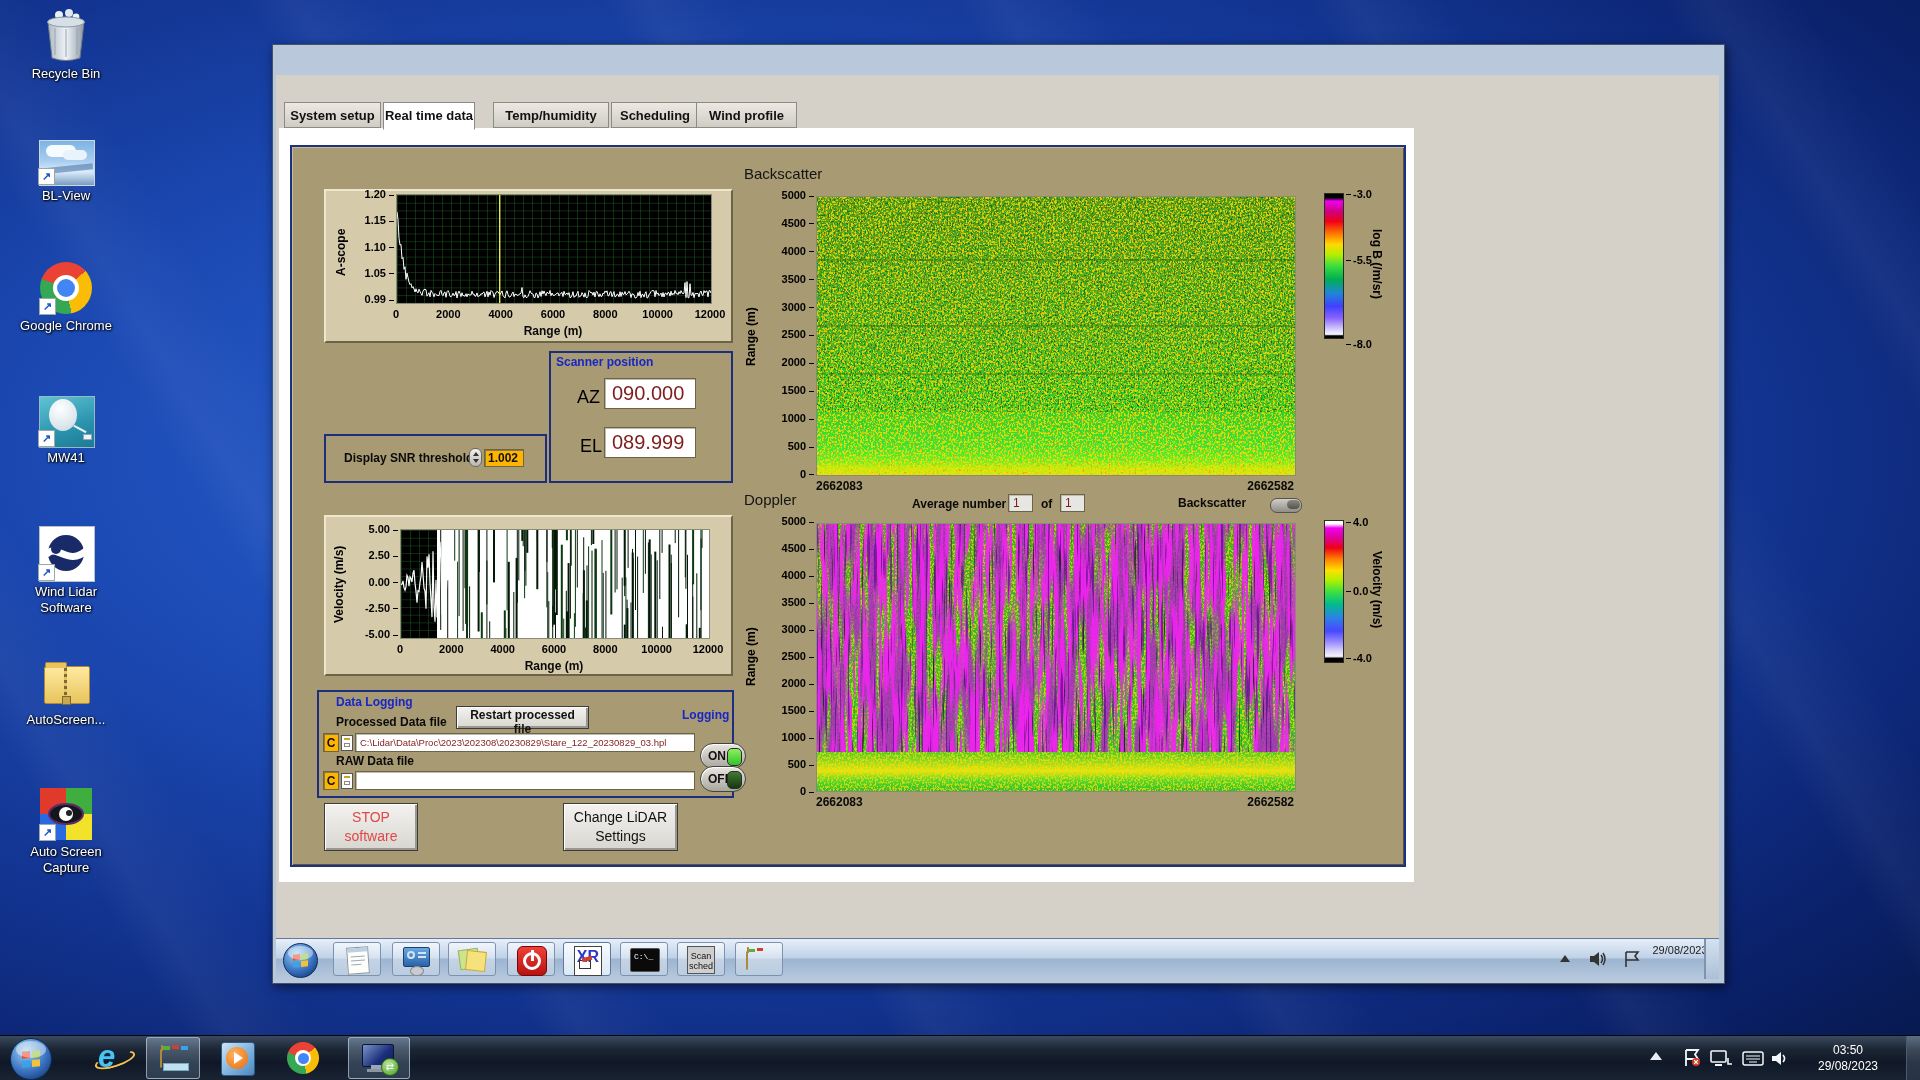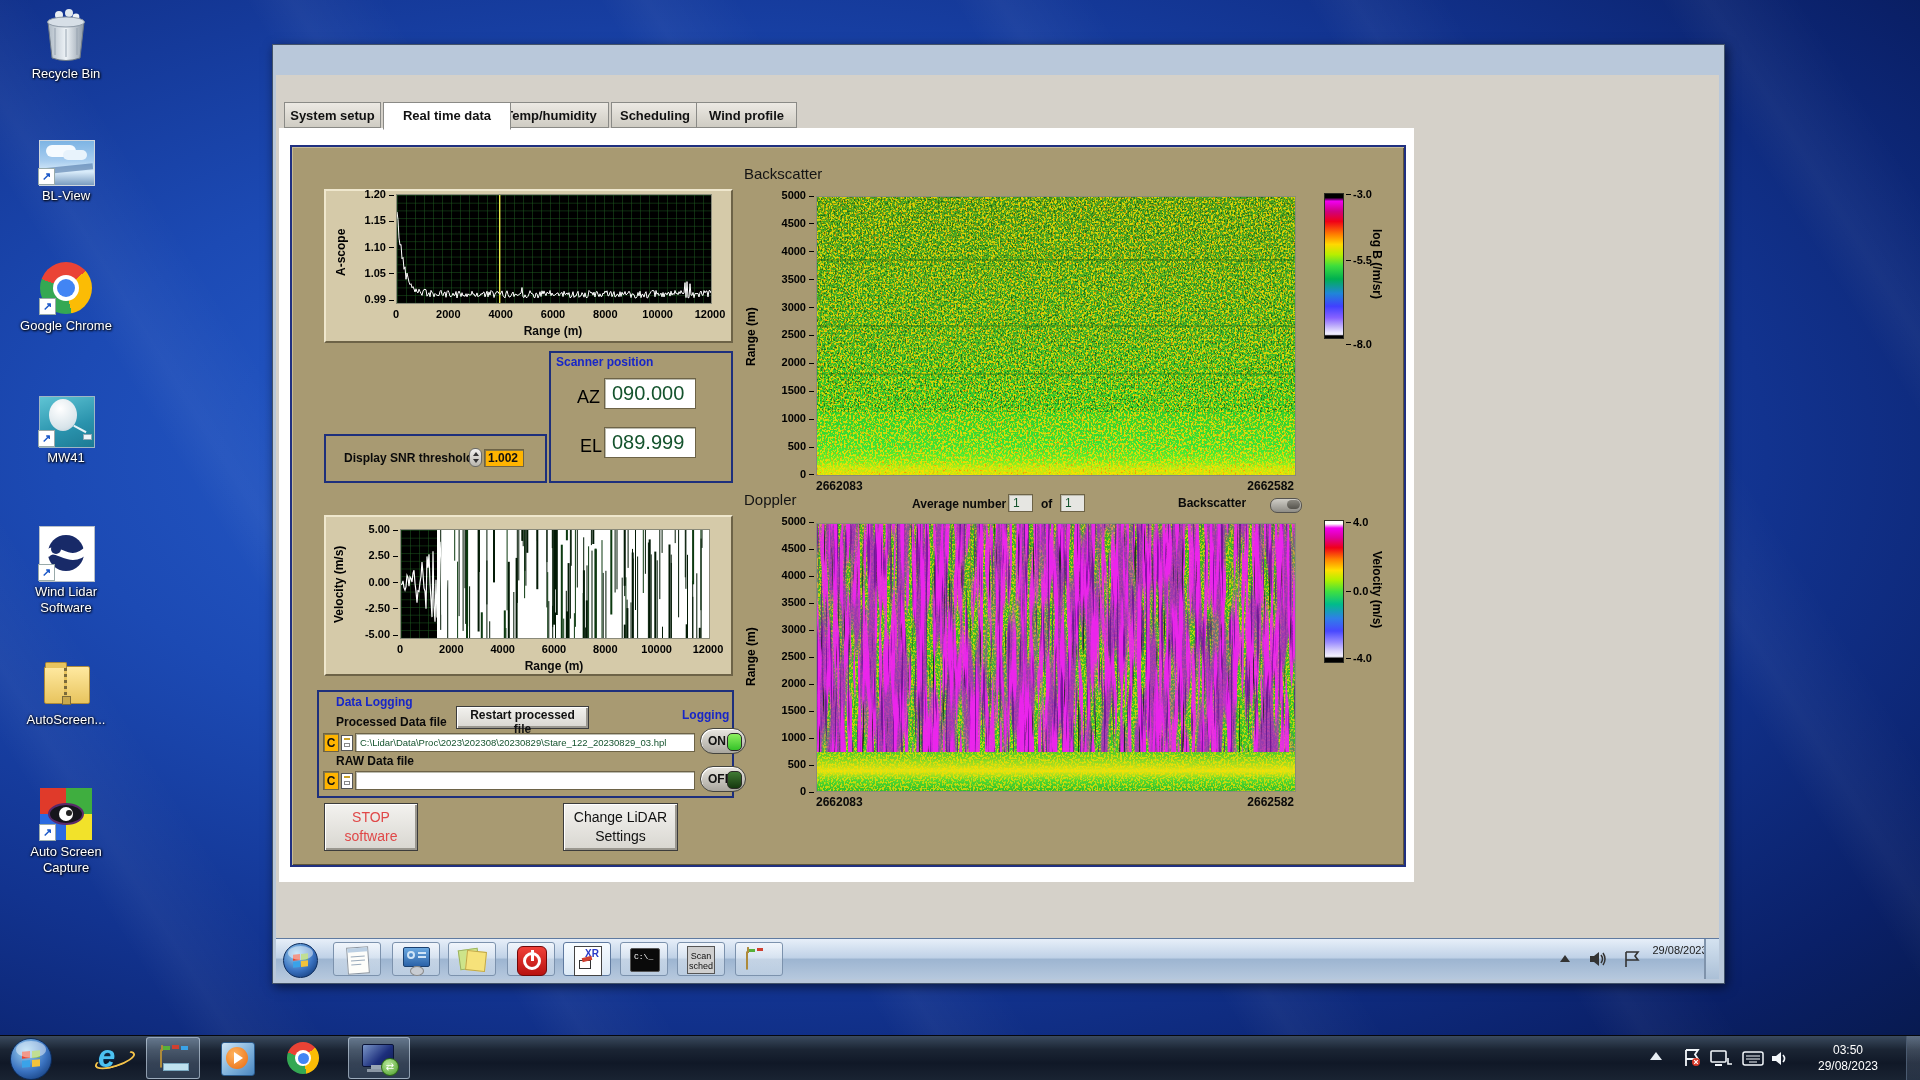--- a/index.html
+++ b/index.html
@@ -52,21 +52,21 @@
   .lvbtn{position:absolute;background:linear-gradient(180deg,#f3f2ef,#d8d6d0);border:1px solid #3c3c3c;
     box-shadow:inset 1px 1px 0 #fff,inset -2px -2px 0 #9a978f;color:#111;text-align:center;box-sizing:border-box}
   .orangeval{position:absolute;background:#ffb400;border:1px solid #6d6347;box-shadow:inset 1px 1px 0 #8a7a40;
     font-size:12px;font-weight:bold;color:#111;padding-left:3px;box-sizing:border-box;line-height:16px}
   .spinner{position:absolute;width:13px;height:19px;background:linear-gradient(180deg,#f2f2f0,#b9b6ae);
     border:1px solid #6a6a66;border-radius:6px;box-sizing:border-box}
   .spinner i{position:absolute;left:2.5px;width:0;height:0;border-left:3.5px solid transparent;border-right:3.5px solid transparent}
   .spinner .up{top:3px;border-bottom:4px solid #333}
   .spinner .dn{bottom:3px;border-top:4px solid #333}
   .whitefield{position:absolute;background:#fff;border:1px solid #6d6347;
-    box-shadow:inset 1px 1px 0 #bcbcb0;box-sizing:border-box;color:#14532d}
+    box-shadow:inset 1px 1px 0 #bcbcb0;box-sizing:border-box;color:#7f1d1d}
   .led{position:absolute;border-radius:50%;background:radial-gradient(circle at 35% 30%,#7ed45a,#2f7c1f 60%,#1c4f12);
     border:1px solid #3a3a32;box-shadow:inset 0 0 2px #0d2d08}
   .rocker{position:absolute;width:46px;height:26px;border-radius:13px;
     background:linear-gradient(180deg,#e9e7e1,#a9a69e);border:1px solid #44443e;box-shadow:inset 1px 1px 0 #fff;
     font-size:12px;font-weight:bold;color:#111;line-height:24px;padding-left:7px;box-sizing:border-box}
   .rocker .lens{position:absolute;right:3px;top:4px;width:13px;height:16px;border-radius:5px;border:1px solid #2c2c28}
   .lens.on{background:linear-gradient(180deg,#8df05e,#35c22a)}
   .lens.off{background:linear-gradient(180deg,#3f7a33,#16380f)}
   
   .tickcol{position:absolute;display:flex;flex-direction:column;justify-content:space-between;align-items:flex-end}
@@ -210,21 +210,21 @@
     </div>
     <div class="lbl">Auto Screen Capture</div>
   </div>
 
   <div id="rdp">
 
     <div id="remote">
 
 
       <div class="tab" style="left:8px;width:97px"><span>System setup</span></div>
-      <div class="tab active" style="left:107px;width:128px"><span>Real time data</span></div>
+      <div class="tab active" style="left:107px;width:92px"><span>Real time data</span></div>
       <div class="tab" style="left:217px;width:116px"><span>Temp/humidity</span></div>
       <div class="tab" style="left:335px;width:88px"><span>Scheduling</span></div>
       <div class="tab" style="left:420px;width:101px"><span>Wind profile</span></div>
       <style>.tab{top:27px}</style>
 
       <div id="page">
         <div id="panel">
 
           <div class="subpanel" style="left:32px;top:42px;width:409px;height:154px">
             <div class="rotlbl" style="left:8px;top:26px;height:70px">A-scope</div>
@@ -427,21 +427,21 @@
             <span class="blklbl" style="position:absolute;left:17px;top:23px">Processed Data file</span>
             <button class="lvbtn" style="left:137px;top:14px;width:133px;height:23px;font-size:12px;font-weight:bold">Restart processed file</button>
             <span class="bluelbl" style="position:absolute;left:363px;top:16px">Logging</span>
 
             <span class="orangeval" style="left:4px;top:41px;width:16px;height:19px;text-align:center;padding:0;line-height:18px">C</span>
             <span class="abs" style="left:22px;top:43px;width:10px;height:14px;background:#fff;border:1px solid #555">
                 <span class="abs" style="left:1.5px;top:2px;width:6px;height:2px;background:#caa22a"></span>
                 <span class="abs" style="left:1.5px;top:7px;width:6px;height:4px;border:1px solid #888;box-sizing:border-box"></span>
               </span>
             <span class="whitefield" style="left:36px;top:41px;width:340px;height:19px;font-size:9.5px;line-height:17px;padding-left:4px;overflow:hidden;white-space:nowrap">C:\Lidar\Data\Proc\2023\202308\20230829\Stare_122_20230829_03.hpl</span>
-            <span class="rocker" style="left:381px;top:36px"><span>ON</span><span class="lens on"></span></span>
+            <span class="rocker" style="left:381px;top:51px"><span>ON</span><span class="lens on"></span></span>
 
             <span class="blklbl" style="position:absolute;left:17px;top:62px">RAW Data file</span>
             <span class="orangeval" style="left:4px;top:79px;width:16px;height:19px;text-align:center;padding:0;line-height:18px">C</span>
             <span class="abs" style="left:22px;top:81px;width:10px;height:14px;background:#fff;border:1px solid #555">
                 <span class="abs" style="left:1.5px;top:2px;width:6px;height:2px;background:#caa22a"></span>
                 <span class="abs" style="left:1.5px;top:7px;width:6px;height:4px;border:1px solid #888;box-sizing:border-box"></span>
               </span>
             <span class="whitefield" style="left:36px;top:79px;width:340px;height:19px;font-size:9.5px;line-height:17px;padding-left:4px"></span>
             <span class="rocker" style="left:381px;top:74px"><span>OFF</span><span class="lens off"></span></span>
           </div>
@@ -615,21 +615,21 @@
           <span class="abs" style="left:17px;top:8px;width:18px;height:18px;background:#f6e27a;transform:rotate(6deg);border:1px solid #c0a84a"></span>
         </div>
         <div class="rtbtn" style="left:231px">
           <span class="abs" style="left:9px;top:3px;width:28px;height:28px;background:linear-gradient(180deg,#f04038,#b81210);border-radius:6px;border:1px solid #700808">
             <span class="abs" style="left:5px;top:5px;width:18px;height:18px;border-radius:50%;border:3px solid #fff;box-sizing:border-box"></span>
             <span class="abs" style="left:12.5px;top:3px;width:3px;height:11px;background:#fff"></span>
           </span>
         </div>
         <div class="rtbtn active" style="left:287px">
           <span class="abs" style="left:10px;top:3px;width:26px;height:28px;background:#fff;border:1px solid #444">
-            <span class="abs" style="right:2px;top:1px;font-size:10px;font-weight:bold;color:#2a3ac8">XR</span>
+            <span class="abs" style="right:2px;top:1px;font-size:16px;font-weight:bold;color:#2a3ac8">XR</span>
             <span class="abs" style="left:4px;top:13px;width:12px;height:9px;border:1px solid #333;box-sizing:border-box"></span>
             <span class="abs" style="left:7px;top:10px;width:10px;height:4px;background:#d04030;transform:rotate(-15deg)"></span>
           </span>
         </div>
         <div class="rtbtn" style="left:344px">
           <span class="abs" style="left:9px;top:5px;width:28px;height:22px;background:#0a0a0a;border:1px solid #555;border-radius:2px">
             <span class="abs" style="left:3px;top:3px;font-size:8px;color:#fff;font-family:'Liberation Mono',monospace">C:\_</span>
           </span>
         </div>
         <div class="rtbtn" style="left:401px">

